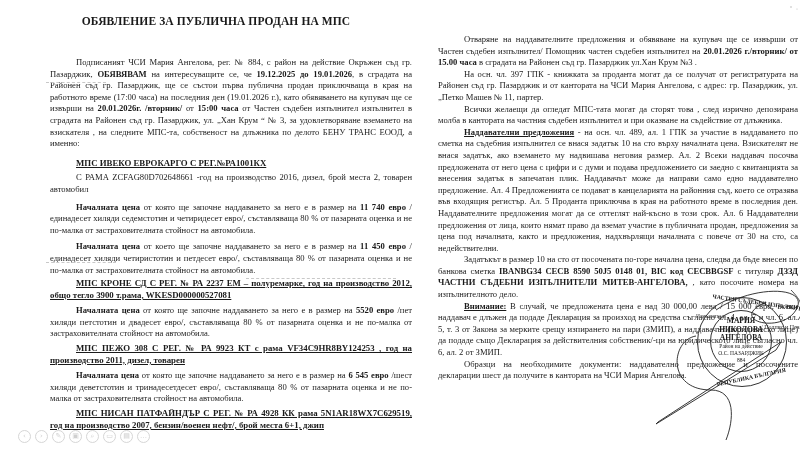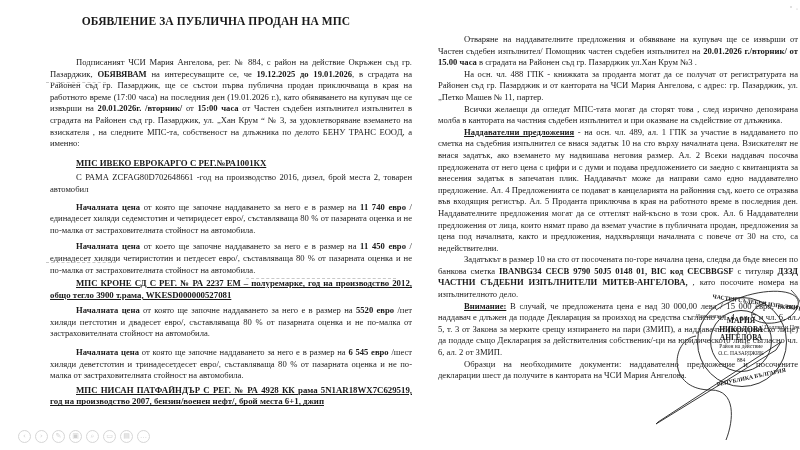--- a/index.html
+++ b/index.html
@@ -69,35 +69,36 @@
     <div style="height:3px"></div>
     <div style="height:2px"></div>
     <p class="ind"><span class="b">Началната цена</span><span> от което ще започне наддаването за него е в размер на </span><span class="b">11 450 евро</span><span> /единадесет хиляди четиристотин и петдесет евро/, съставляваща 80 % от пазарната оценка и не по-малка от застраховителната стойност на автомобила.</span></p>
 
     <div style="height:2px"></div>
     <p class="heading ind">МПС КРОНЕ СД  С РЕГ. № РА 2237 ЕМ – полуремарке, год на производство 2012, общо тегло 3900 т.рама, WKESD000000527081</p>
     <div style="height:4px"></div>
     <p class="ind"><span class="b">Началната цена</span><span> от която ще започне наддаването за него е в размер на </span><span class="b">5520  евро</span><span> /пет хиляди петстотин и двадесет евро/, съставляваща 80 % от пазарната оценка и не по-малка от застраховителната стойност на автомобила.</span></p>
 
     <div style="height:3px"></div>
+    <p class="heading ind">МПС ПЕЖО 308 С РЕГ. № РА 9923 КТ с рама VF34C9HR8BY124253 , год на производство 2011, дизел, товарен</p>
     <div style="height:4px"></div>
     <p class="ind"><span class="b">Началната цена</span><span> от която ще започне наддаването за него е в размер на </span><span class="b">6 545 евро</span><span> /шест хиляди деветстотин и тринадесетдесет евро/, съставляваща 80 % от пазарната оценка и не по-малка от застраховителната стойност на автомобила.</span></p>
 
     <div style="height:3px"></div>
     <p class="heading ind">МПС НИСАН ПАТФАЙНДЪР С РЕГ. № РА 4928 КК рама 5N1AR18WX7C629519, год на производство 2007, бензин/военен нефт/, брой места 6+1, джип</p>
 
   </div>
 
   <div class="col col-right">
     <div style="height:34px"></div>
     <p class="ind"><span>Отваряне на наддавателните предложения и обявяване на купувач ще се извърши от Частен съдебен изпълнител/ Помощник частен съдебен изпълнител на </span><span class="b">20.01.2026 г./вторник/ от 15.00 часа</span><span> в сградата на Районен съд гр. Пазарджик ул.Хан Крум №3 .</span></p>
-    <p class="ind">На осн. чл. 488 ГПК - книжката за проданта могат да се получат от регистратурата на  Районен съд гр. Пазарджик и от кантората на ЧСИ Мария Ангелова, с адрес: гр. Пазарджик, ул. „Петко Машев № 11, партер.</p>
+    <p class="ind">На осн. чл. 397 ГПК - книжката за проданта могат да се получат от регистратурата на  Районен съд гр. Пазарджик и от кантората на ЧСИ Мария Ангелова, с адрес: гр. Пазарджик, ул. „Петко Машев № 11, партер.</p>
     <p class="ind">Всички желаещи да огледат МПС-тата могат да сторят това , след изрично депозирана молба в кантората на частния съдебен изпълнител и при оказване на съдействие от длъжника.</p>
     <p class="ind"><span class="b u">Наддавателни предложения</span><span> - на осн. чл. 489, ал. 1 ГПК за участие в наддаването по сметка на съдебния изпълнител се внася задатък 10 на сто върху началната цена. Взискателят не внася задатък, ако вземането му надвишава неговия размер. Ал. 2 Всеки наддавач посочва предложената от него цена с цифри и с думи и подава предложението си заедно с квитанцията за внесения задатък в запечатан плик. Наддавачът може да направи само едно наддавателно предложение. Ал. 4 Предложенията се подават в канцеларията на районния съд, което се отразява във входящия регистър. Ал. 5 Продантa приключва в края на работното време в последния ден. Наддавателните предложения могат да се оттеглят най-късно в този срок. Ал. 6 Наддавателни предложения от лица, които нямат право да вземат участие в публичната продан, предложения за цена под началната, както и предложения, надхвърлящи началната с повече от 30 на сто, са недействителни.</span></p>
-    <p class="ind"><span>Задатъкът в размер 10 на сто от посочената по-горе начална цена, следва да бъде внесен по банкова сметка </span><span class="b">IBANBG34 CECB 9790 50J5 0148 01, BIC код CECBBGSF</span><span> с титуляр </span><span class="b">ДЗЗД ЧАСТНИ СЪДЕБНИ ИЗПЪЛНИТЕЛИ МИТЕВ-АНГЕЛОВА,</span><span> , като посочите номера на изпълнителното дело.</span></p>
+    <p class="ind"><span>Задатъкът в размер 10 на сто от посочената по-горе начална цена, следва да бъде внесен по банкова сметка </span><span class="b">IBANBG34 CECB 8590 50J5 0148 01, BIC код CECBBGSF</span><span> с титуляр </span><span class="b">ДЗЗД ЧАСТНИ СЪДЕБНИ ИЗПЪЛНИТЕЛИ МИТЕВ-АНГЕЛОВА,</span><span> , като посочите номера на изпълнителното дело.</span></p>
     <p class="ind"><span class="b u">Внимание:</span><span> В случай, че предложената цена е над 30 000,00 лева  / 15 000 евро, всеки наддавач е длъжен да подаде Декларация за произход на средства съгласно чл. 4, ал. 7 и чл. 6, ал. 5, т. 3 от Закона за мерките срещу изпирането на пари (ЗМИП), а наддавачът (юридическо лице) да подаде също Декларация за действителния собственик/-ци на юридическото лице съгласно чл. 6, ал. 2 от ЗМИП.</span></p>
     <p class="ind">Образци на необходимите документи: наддавателно предложение и посочените декларации шест да получите в кантората на ЧСИ Мария Ангелова.</p>
   </div>
 
   <div class="abs" style="left:680px; top:313px; font-size:5.5px; color:#444;">Изпълнител:</div>
   <div class="abs" style="left:745px; top:324px; font-size:6px; color:#333;">/ Подпис и Печат /</div>
 
   <div class="seal">
     <div class="seal-inner">
       <div>МАРИЯ</div>

